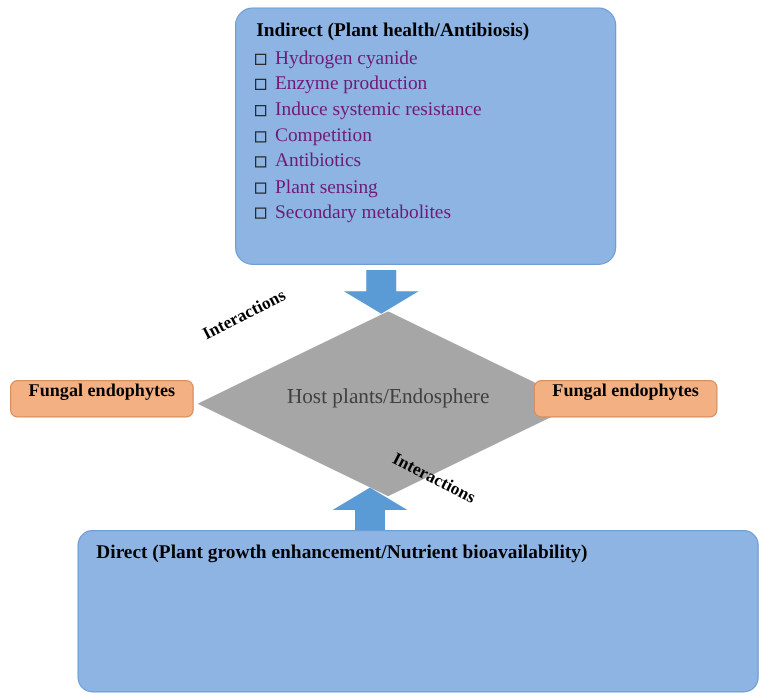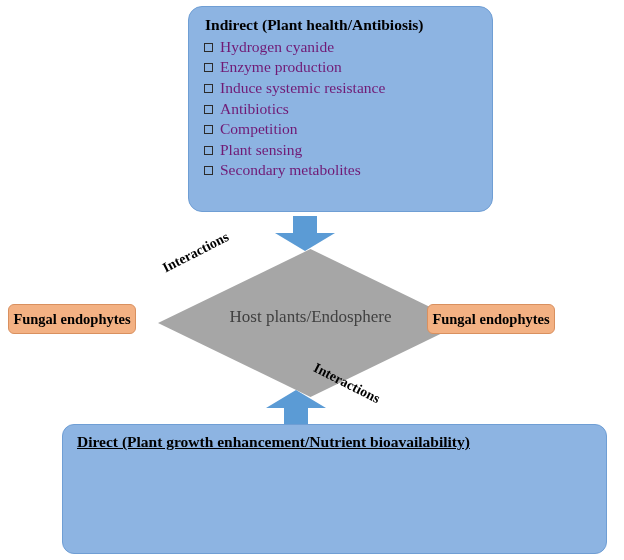--- a/index.html
+++ b/index.html
@@ -72,21 +72,20 @@
     position: absolute;
     left: 62px;
     top: 424px;
     width: 545px;
     height: 130px;
     background: #8db4e2;
     border: 1px solid #6f9ed4;
     border-radius: 12px;
     box-sizing: border-box;
     padding: 8px 8px 4px 12px;
-    text-decoration: underline;
   }
   .bottom-box .title {
     font-size: 15.5px;
     font-weight: bold;
     color: #000;
     margin: 0 0 2px 2px;
     line-height: 1.15;
   }
 
   
@@ -111,28 +110,28 @@
     font-size: 17px;
     color: #404040;
     z-index: 3;
     pointer-events: none;
   }
 
   
   .side-box {
     position: absolute;
     top: 304px;
-    width: 128px;
+    width: 147px;
     height: 30px;
     background: #f3b183;
     border: 1px solid #d9905f;
     border-radius: 6px;
     box-sizing: border-box;
     display: flex;
-    align-items: center;
+    align-items: flex-start;
     justify-content: center;
     font-size: 14.5px;
     font-weight: bold;
     color: #000;
   }
   .side-left  { left: 8px; }
   .side-right { left: 427px; }
 
   
   .interaction {
@@ -159,22 +158,22 @@
 <body>
 
 <div id="canvas">
 
   <div class="top-box">
     <div class="title">Indirect (Plant health/Antibiosis)</div>
     <ul class="bullet-list">
       <li>Hydrogen cyanide</li>
       <li>Enzyme production</li>
       <li>Induce systemic resistance</li>
+      <li>Competition</li>
       <li>Antibiotics</li>
-      <li>Competition</li>
       <li>Plant sensing</li>
       <li>Secondary metabolites</li>
     </ul>
   </div>
 
   <svg class="arrow" style="left:271px; top:216px;" width="68" height="36" viewBox="0 0 68 36">
     <polygon points="22,0 46,0 46,17 64,17 34,35 4,17 22,17" fill="#5b9bd5"></polygon>
   </svg>
 
   <div class="diamond-wrap">

